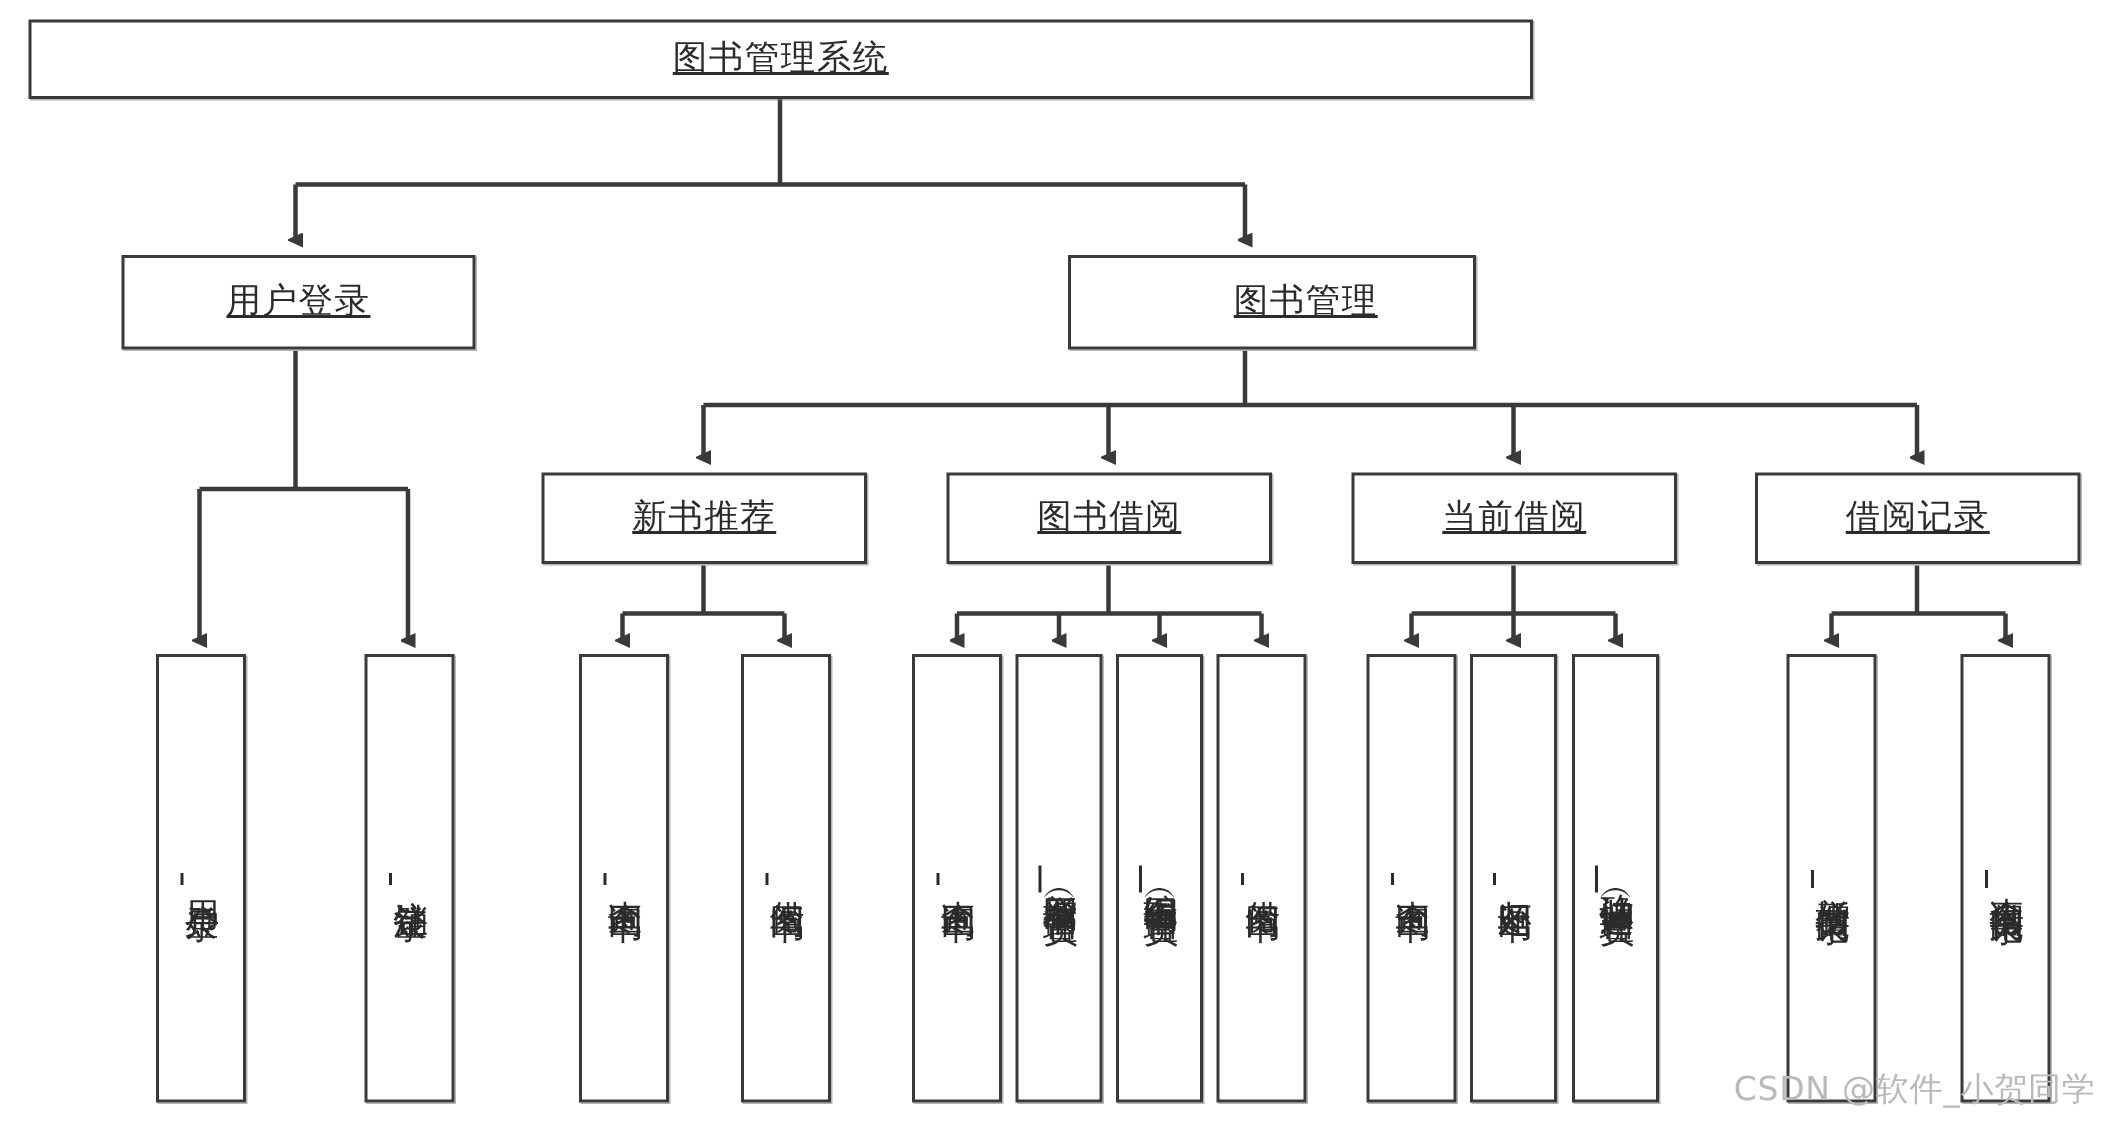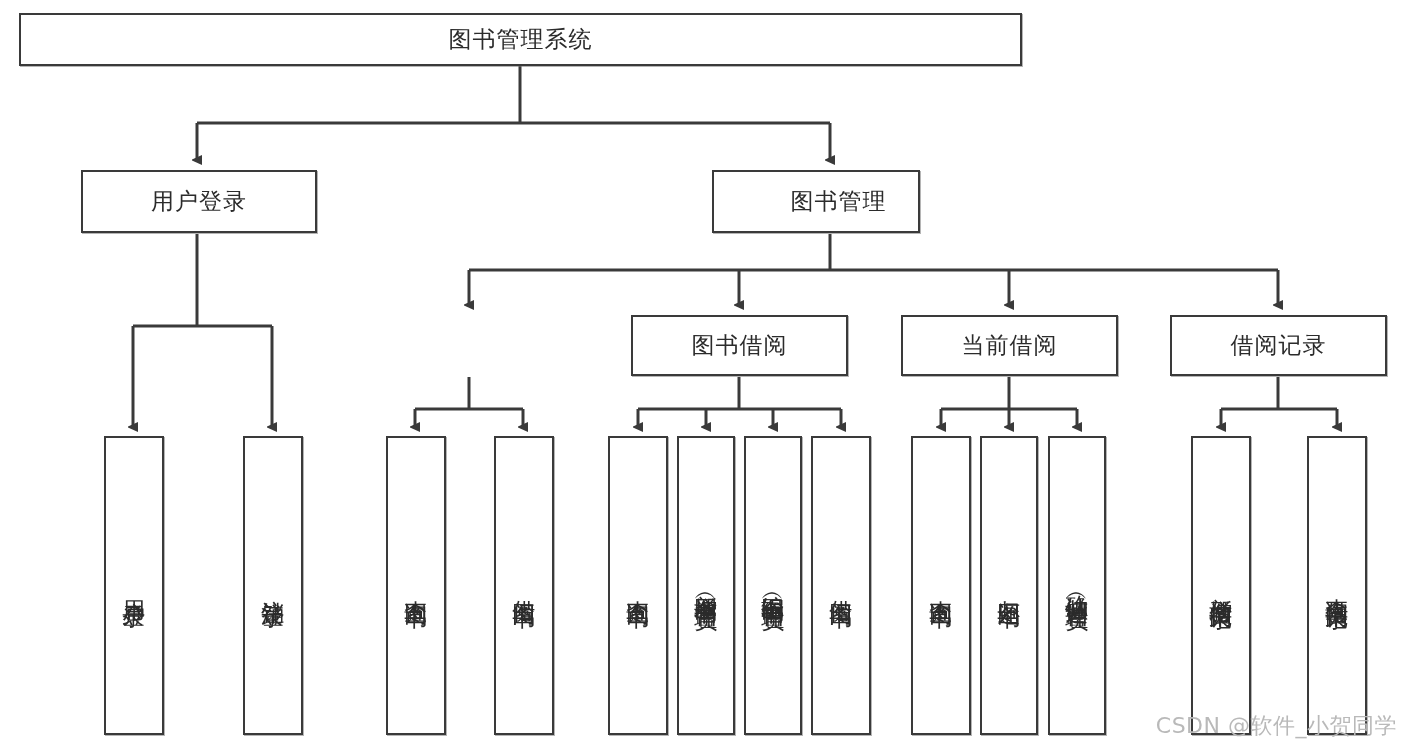--- a/index.html
+++ b/index.html
@@ -33,20 +33,21 @@
     box-shadow: 1px 1px 0 rgba(120,120,120,0.55);
     display: flex;
     align-items: center;
     justify-content: center;
     color: #2b2b2b;
   }
   .node .label {
     text-align: center;
     line-height: 1.22;
     white-space: nowrap;
+    text-decoration: underline;
   }
   
   .node.h .label {
     font-size: 23px;
     letter-spacing: 1px;
   }
   .node.root .label {
     font-size: 23px;
     letter-spacing: 1px;
   }
@@ -130,24 +131,27 @@
     </g>
   </svg>
 
   <div class="node root h" style="left:19px; top:13px; width:1003px; height:53px;">
     <span class="label">图书管理系统</span>
   </div>
 
   <div class="node h" style="left:81px; top:170px; width:236px; height:63px;">
     <span class="label">用户登录</span>
   </div>
-  <div class="node h" style="left:712px; top:170px; width:208px; height:63px;padding-left:45px;">
+  <div class="node h" style="left:712px; top:170px; width:272px; height:63px;padding-left:45px;">
     <span class="label">图书管理</span>
   </div>
 
+  <div class="node h" style="left:361px; top:315px; width:217px; height:61px;">
+    <span class="label">新书推荐</span>
+  </div>
   <div class="node h" style="left:631px; top:315px; width:217px; height:61px;">
     <span class="label">图书借阅</span>
   </div>
   <div class="node h" style="left:901px; top:315px; width:217px; height:61px;">
     <span class="label">当前借阅</span>
   </div>
   <div class="node h" style="left:1170px; top:315px; width:217px; height:61px;justify-content:center;">
     <span class="label">借阅记录</span>
   </div>
 

